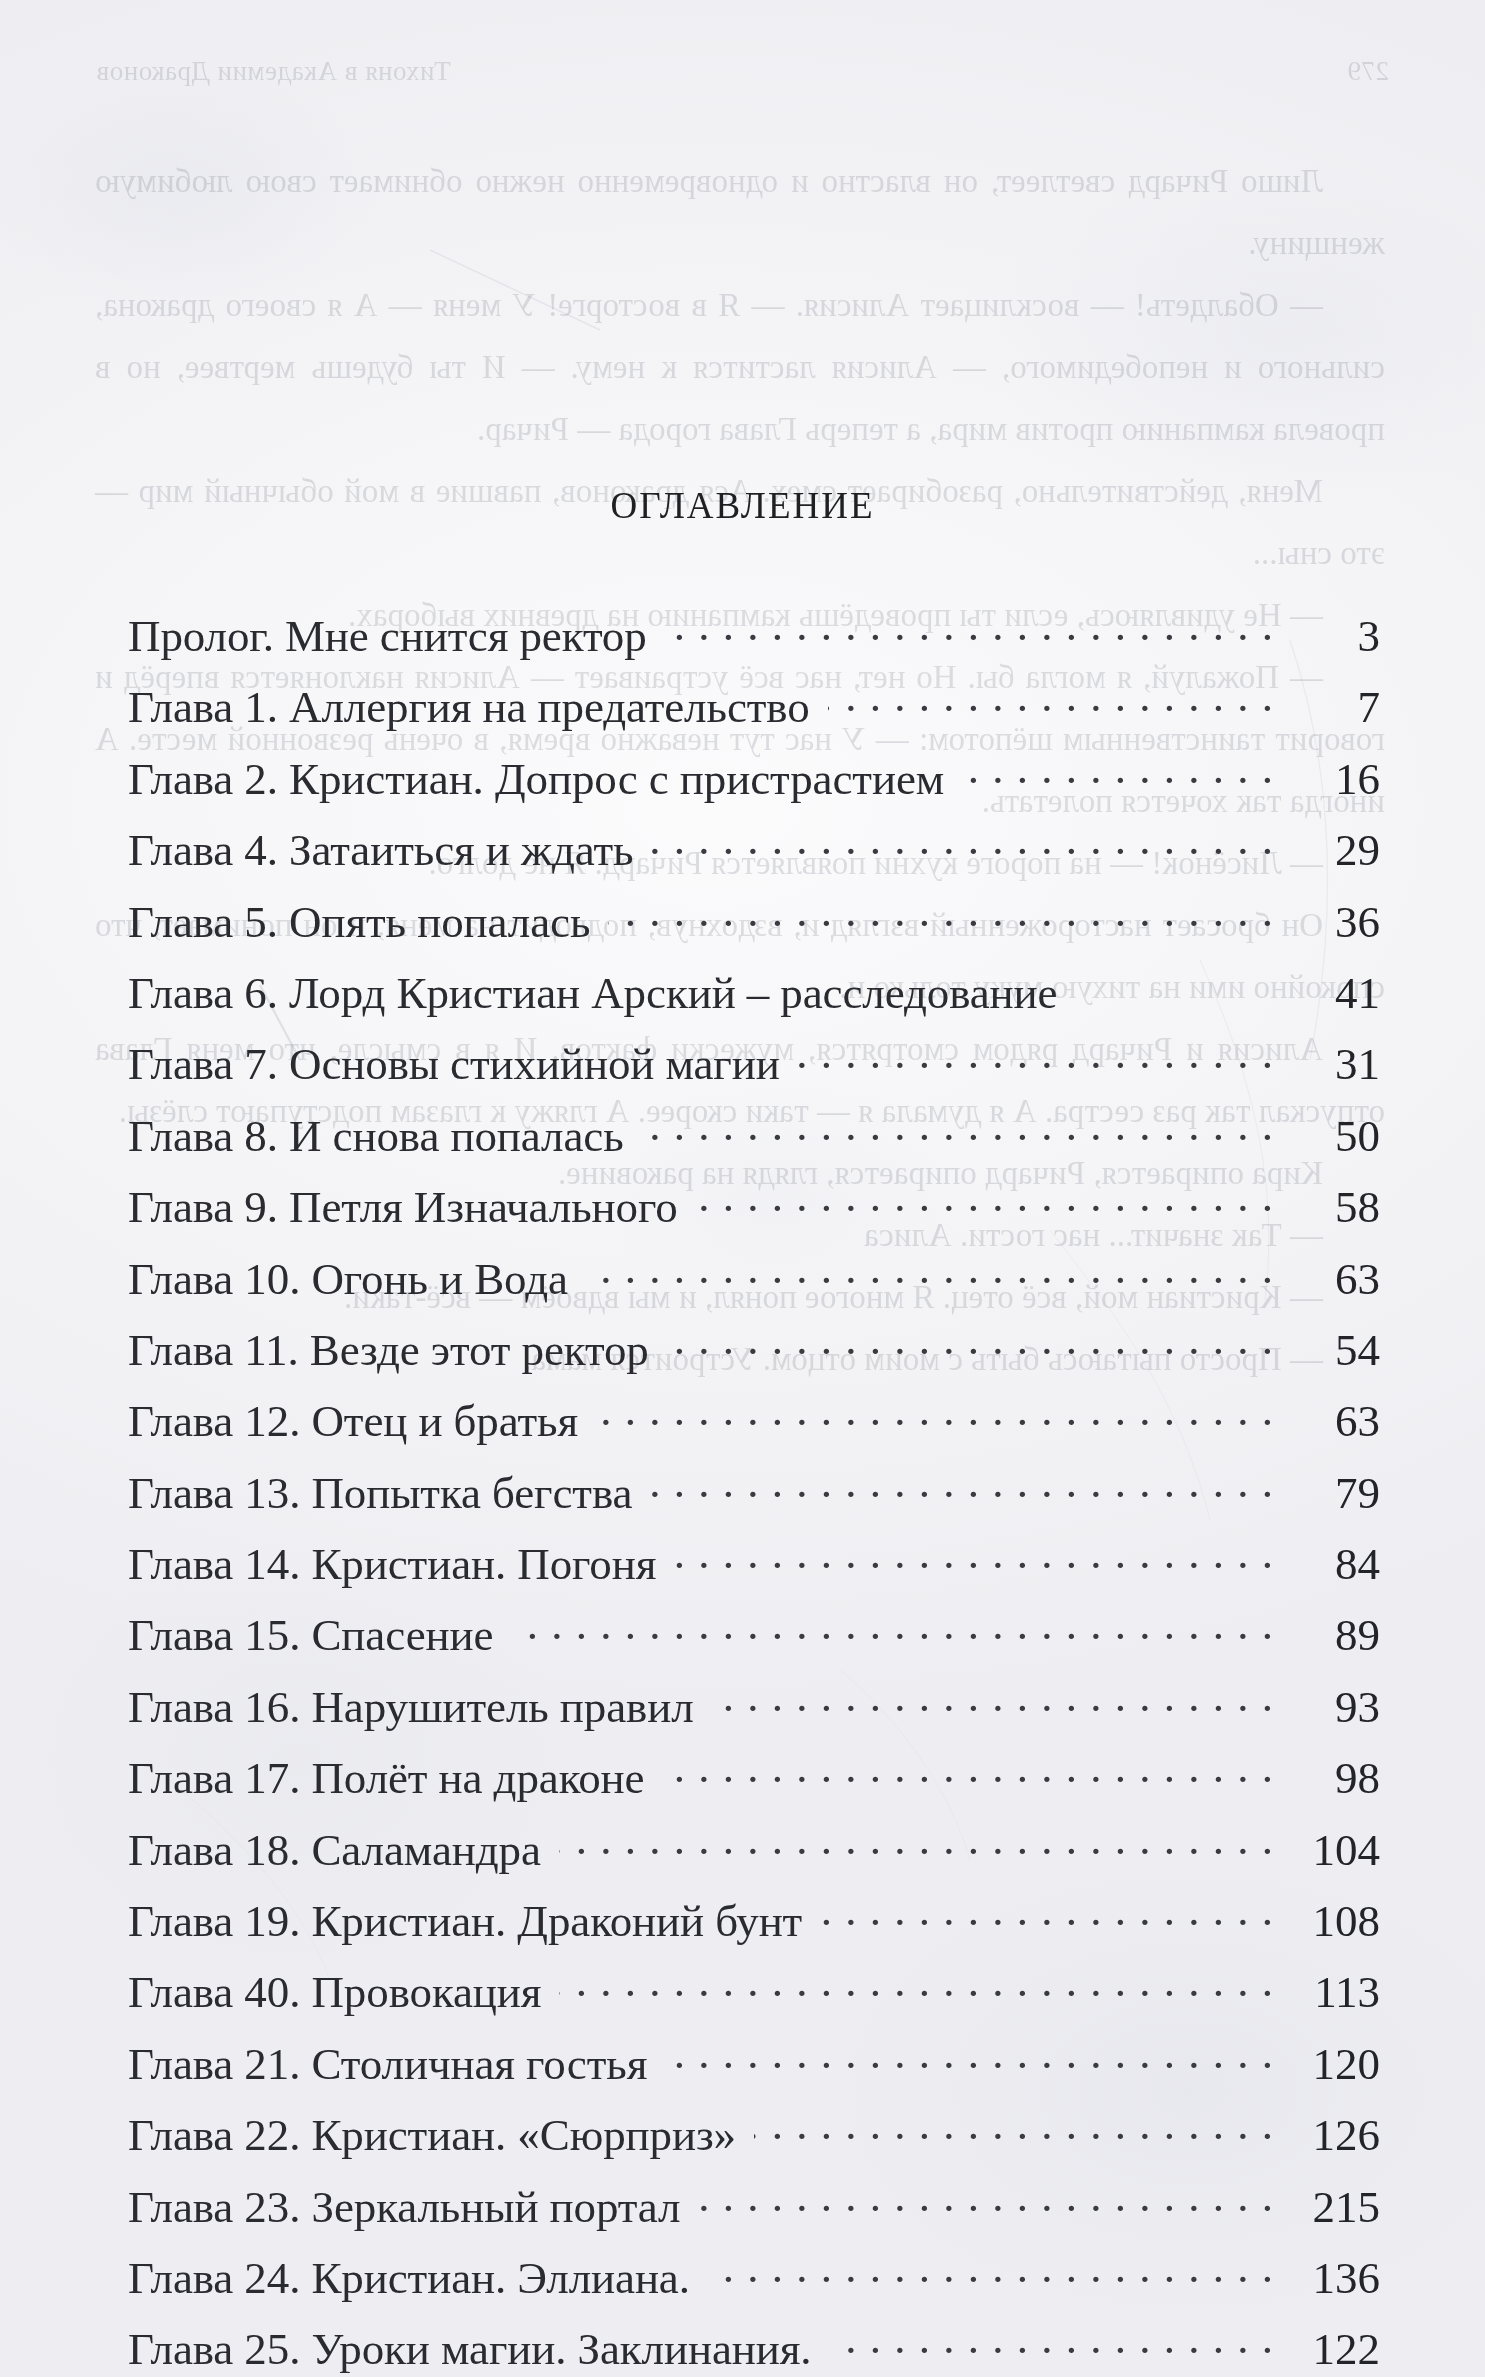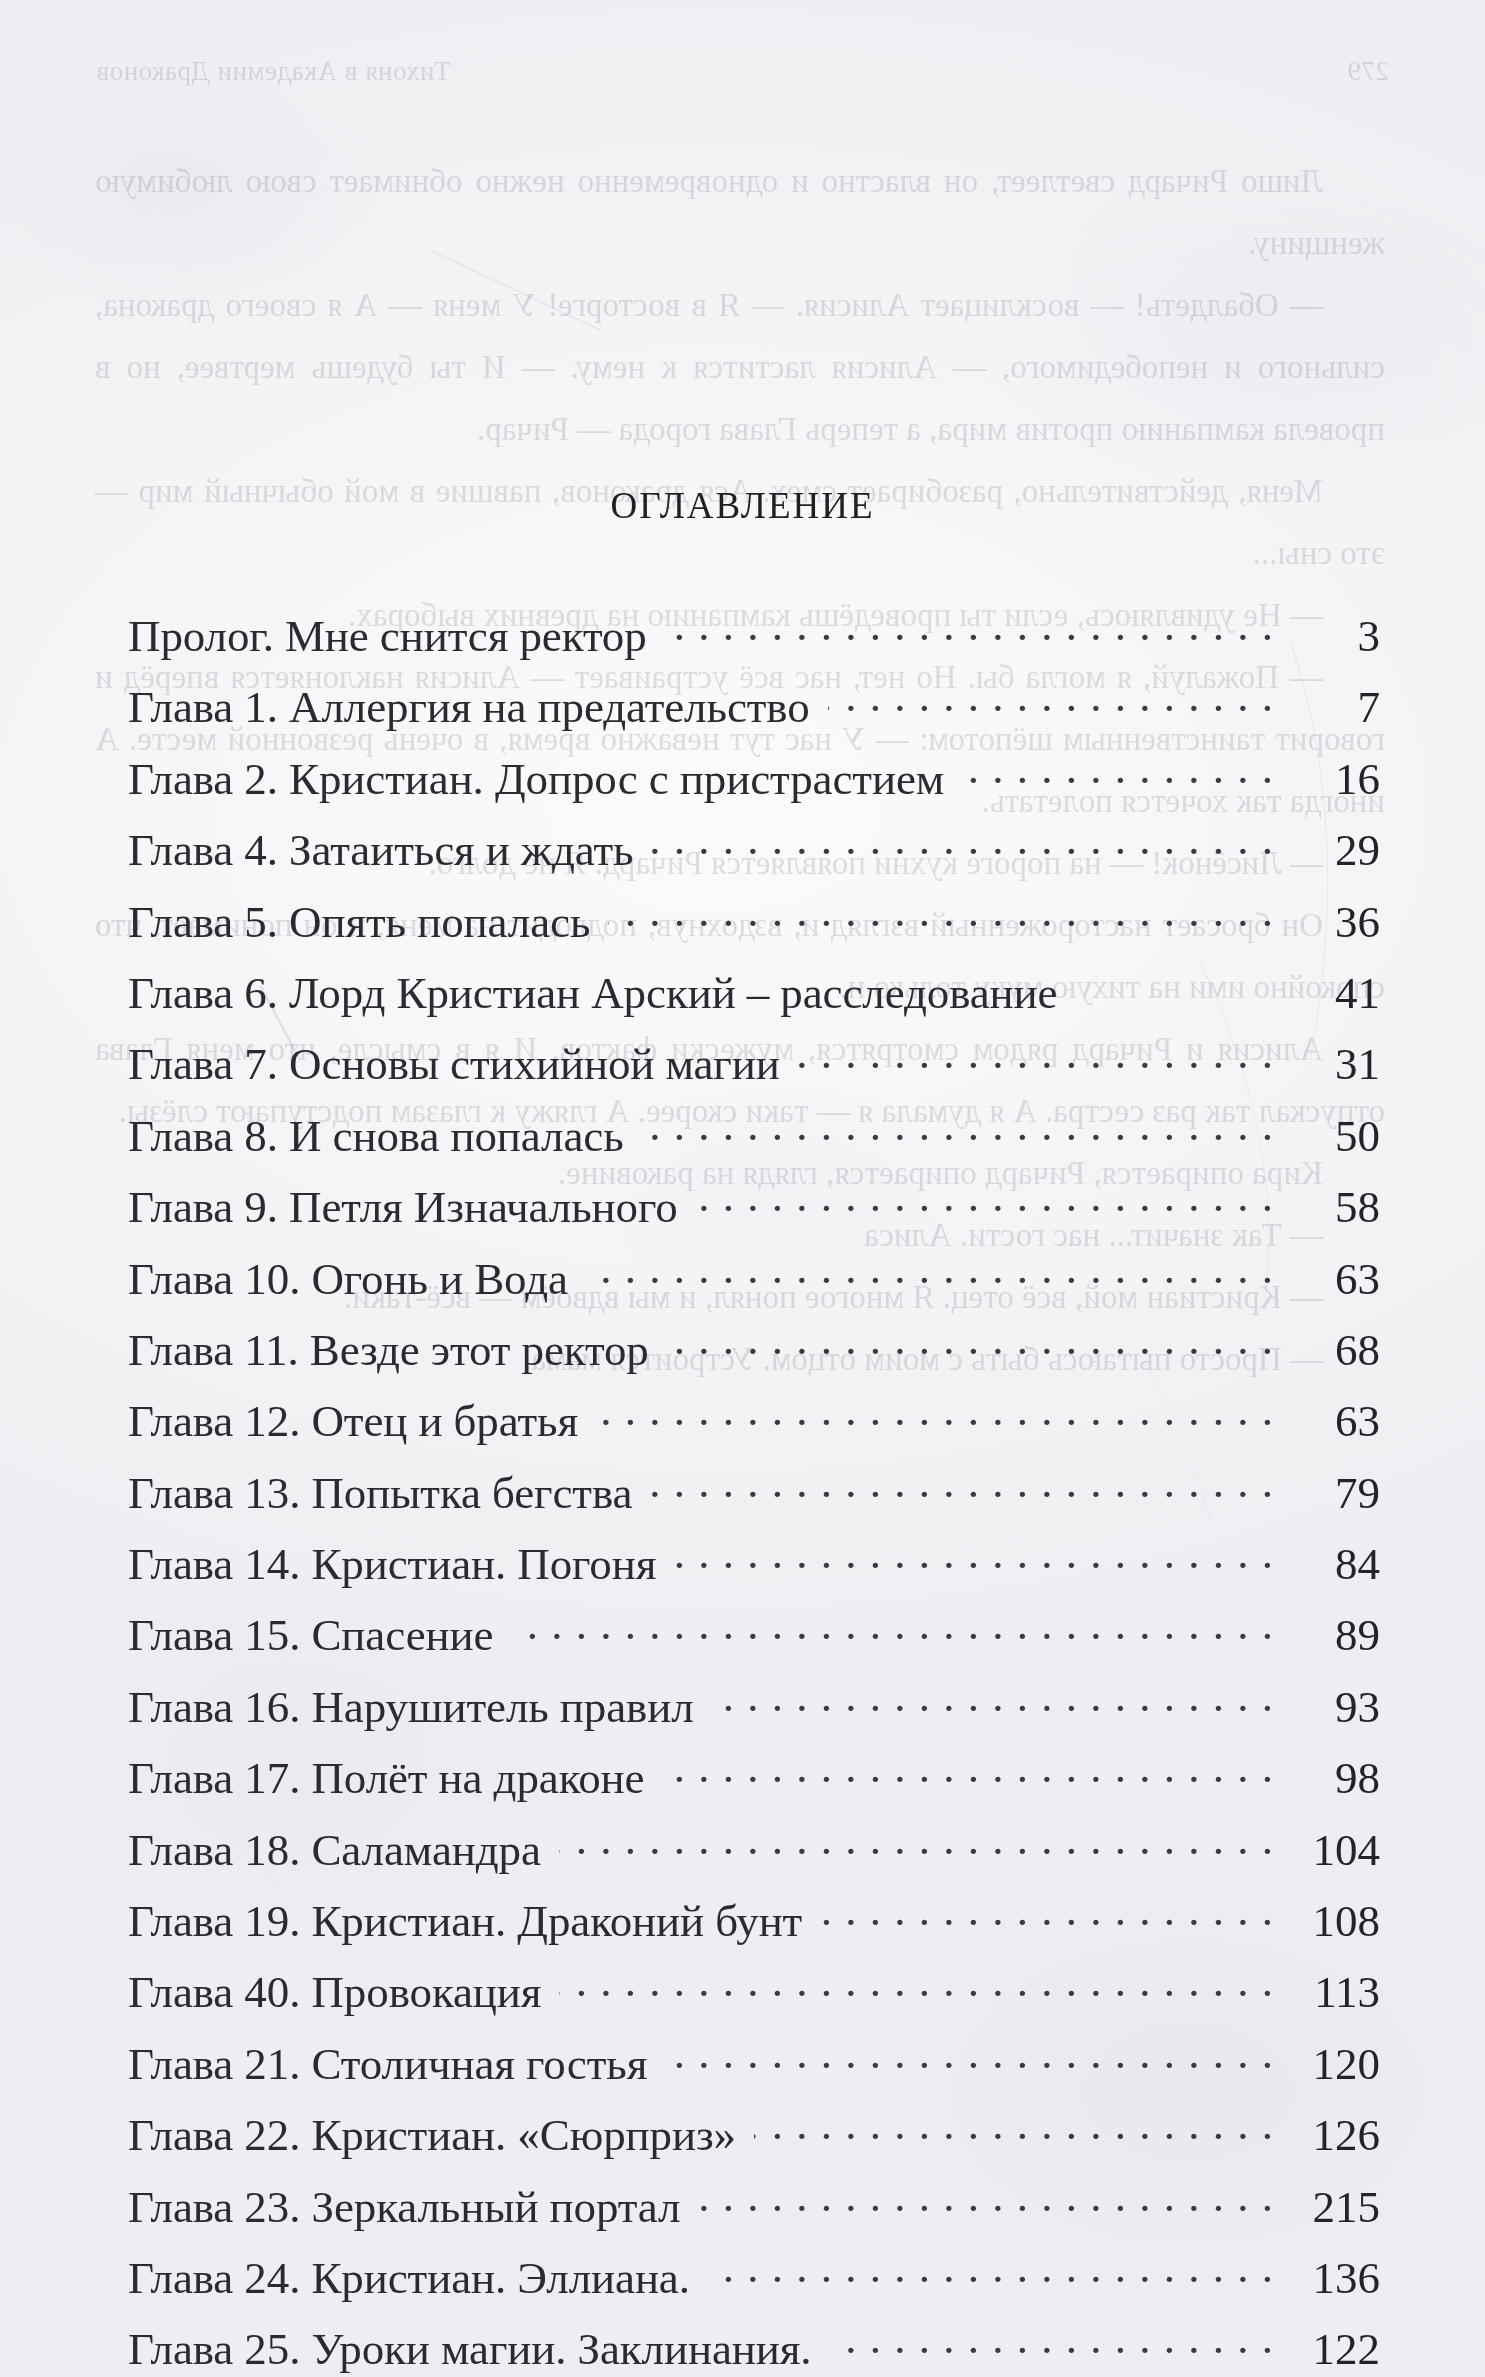--- a/index.html
+++ b/index.html
@@ -224,21 +224,21 @@
       <span class="toc-page">58</span>
     </div>
     <div class="toc-row">
       <span class="toc-label">Глава 10. Огонь и Вода</span>
       <span class="toc-leader"></span>
       <span class="toc-page">63</span>
     </div>
     <div class="toc-row">
       <span class="toc-label">Глава 11. Везде этот ректор</span>
       <span class="toc-leader"></span>
-      <span class="toc-page">68</span>
+      <span class="toc-page">54</span>
     </div>
     <div class="toc-row">
       <span class="toc-label">Глава 12. Отец и братья</span>
       <span class="toc-leader"></span>
       <span class="toc-page">63</span>
     </div>
     <div class="toc-row">
       <span class="toc-label">Глава 13. Попытка бегства</span>
       <span class="toc-leader"></span>
       <span class="toc-page">79</span>

